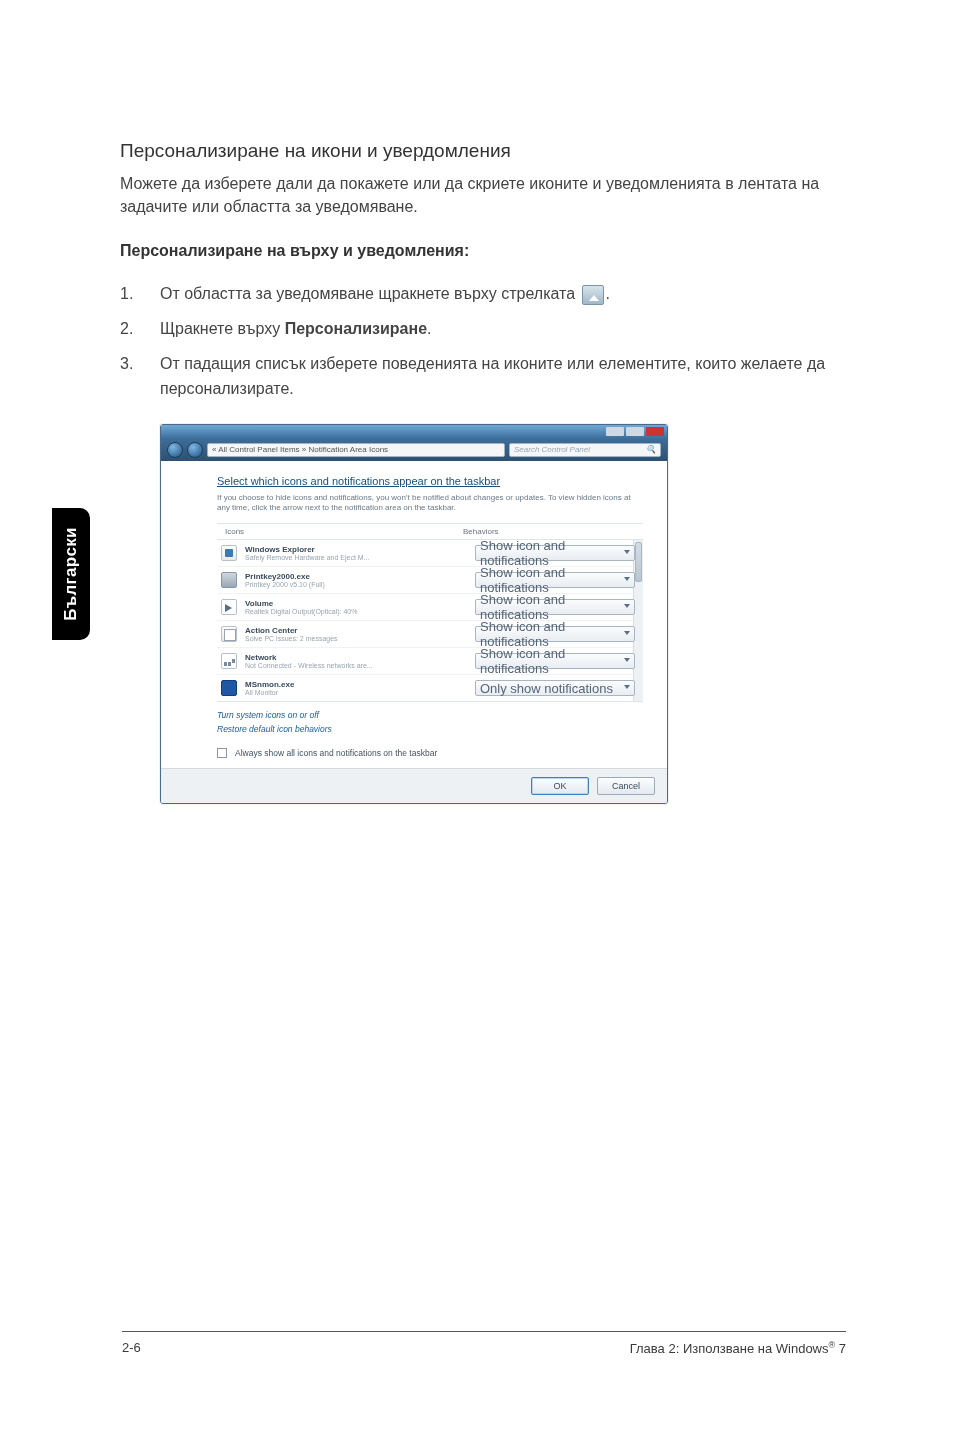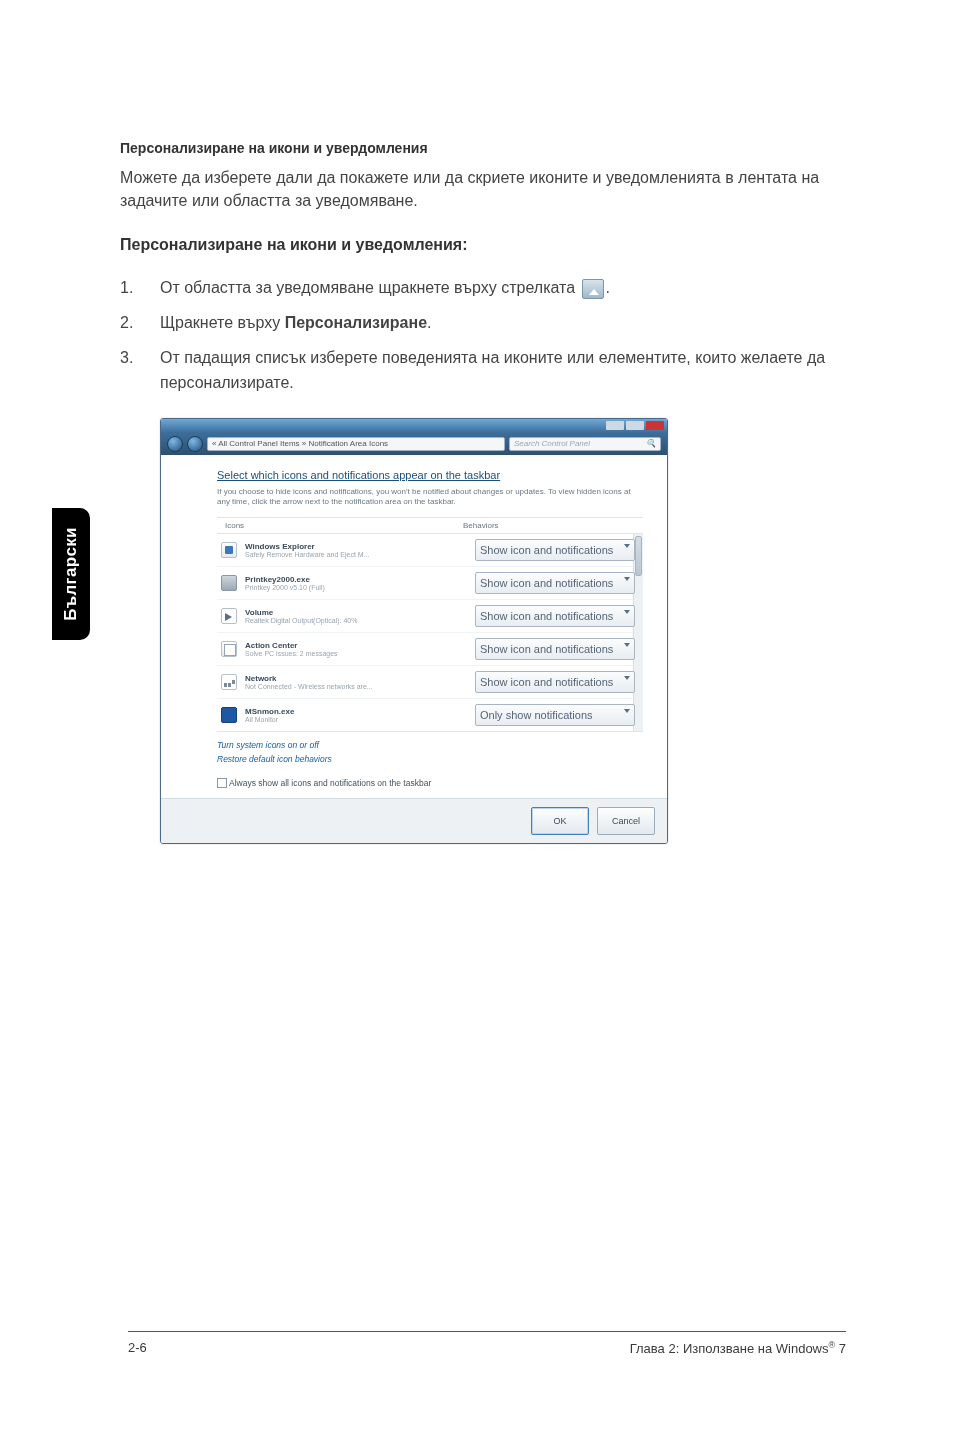--- a/index.html
+++ b/index.html
@@ -12,22 +12,22 @@
     color: #3a3a3a;
     position: relative;
   }
   .page {
     position: relative;
     width: 954px;
     height: 1438px;
     padding: 140px 120px 0 120px;
   }
   .h1 {
-    font-size: 14px;
-    font-weight: bold;
+    font-size: 19px;
+    font-weight: normal;
     color: #333;
     margin: 0 0 10px 0;
   }
   .body-text {
     font-size: 16px;
     line-height: 1.45;
     color: #444;
     margin: 0 0 24px 0;
   }
   .subhead {
@@ -224,88 +224,88 @@
   .ico.act { background: linear-gradient(#fff,#e5e9ee);border:1px solid #b6c0ca;position:relative;}
   .ico.act::after{content:"";position:absolute;left:2px;top:2px;width:10px;height:10px;background:#fff;border:1px solid #97a4b1;}
   .ico.net { background:#fff;border:1px solid #b6c0ca;position:relative;}
   .ico.net::after{content:"";position:absolute;left:2px;bottom:2px;width:3px;height:4px;background:#7a8a9a;box-shadow:4px 0 0 #7a8a9a,8px -3px 0 0 #7a8a9a;}
   .ico.shield { background:#1e58a3;border:1px solid #144079;}
   .itemrow .meta { flex: 1; min-width:0; }
   .itemrow .meta .nm { color:#3a4a5b; font-size:8px; font-weight:bold;}
   .itemrow .meta .sub { color:#98a4b0; font-size:7px;}
   .itemrow .dd {
     width: 160px;
-    height: 22px;
+    height: 16px;
     border: 1px solid #a9b6c2;
     background: linear-gradient(#fbfcfd,#e8edf2);
     border-radius: 2px;
     display: flex;
     align-items: center;
     padding: 0 4px;
     color:#556575;
-    font-size: 11px;
+    font-size: 13px;
     position: relative;
     margin-right: 8px;
   }
   .itemrow .dd::after{
     content:"";
     position:absolute; right:4px; top:4px;
     border-left:3px solid transparent;
     border-right:3px solid transparent;
     border-top:4px solid #5a6f84;
   }
   .links { padding: 8px 0 4px 0; font-style: italic; }
   .links a { display:block; color:#1a5fa0; font-size:8.5px; text-decoration:none; margin-bottom:4px;}
-  .chkline { color:#43525f; font-size:8.5px; display:flex; align-items:flex-start; gap:2px; margin-top:6px;}
+  .chkline { color:#43525f; font-size:8.5px; display:flex; align-items:flex-start; gap:8px; margin-top:6px;}
   .chkline .cb { width:10px;height:10px;border:1px solid #8a97a4;background:#fff;}
   .btnbar {
     background: #eef1f4;
     border-top: 1px solid #d3dbe2;
     padding: 8px 12px;
     display:flex;
     justify-content:flex-end;
     gap:8px;
   }
   .btnbar .btn {
     min-width: 58px;
-    height: 28px;
+    height: 18px;
     border: 1px solid #9cabba;
     border-radius: 2px;
     background: linear-gradient(#fdfefe,#e3e9ef);
     font-size: 9px;
     color:#3a4a5a;
     display:flex;align-items:center;justify-content:center;
     padding:0 8px;
   }
   .btnbar .btn.primary { border-color:#3f81bd; box-shadow: inset 0 0 0 1px #b9d4ec;}
 
   
   .footer {
     position: absolute;
-    left: 128px; right: 108px;
+    left: 122px; right: 108px;
     bottom: 82px;
     border-top: 1px solid #555;
     padding-top: 8px;
     display: flex;
     justify-content: space-between;
     font-size: 13px;
     color: #3a3a3a;
   }
   .footer sup { font-size: 9px; }
 </style>
 </head>
 <body>
 
 <div class="page">
 
   <h2 class="h1">Персонализиране на икони и увердомления</h2>
 
   <p class="body-text">Можете да изберете дали да покажете или да скриете иконите и уведомленията в лентата на задачите или областта за уведомяване.</p>
 
-  <p class="subhead">Персонализиране на икони и уведомления:</p>
+  <p class="subhead">Персонализиране на върху и уведомления:</p>
 
   <ol class="steps">
     <li>
       <span class="num">1.</span>
       <span class="txt">
         <span>От областта за уведомяване щракнете върху стрелката </span>
         <span class="inline-icon"></span><span>.</span>
       </span>
     </li>
     <li>

